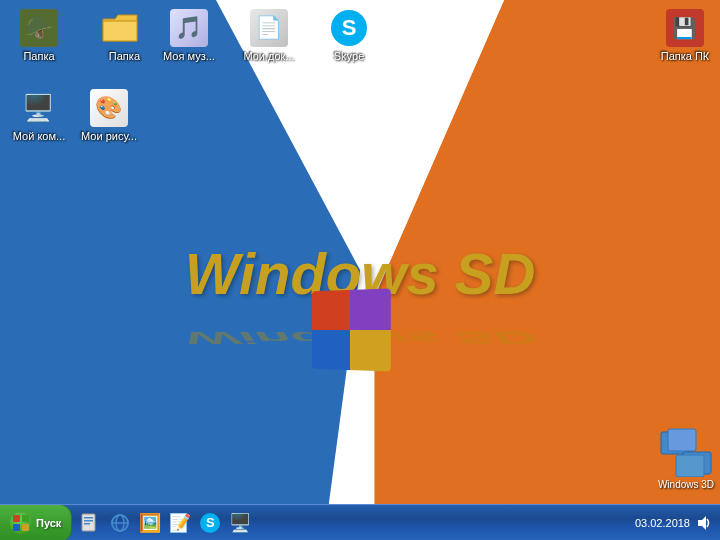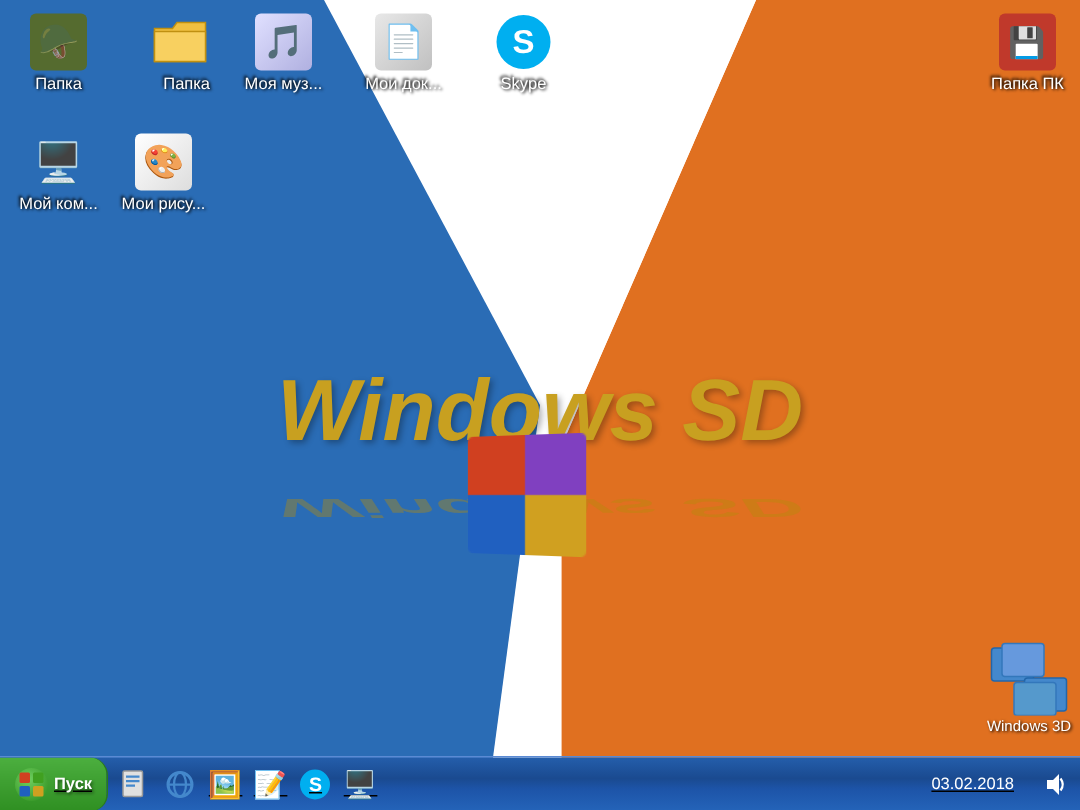--- a/index.html
+++ b/index.html
@@ -50,21 +50,20 @@
     .taskbar {
       position: absolute;
       bottom: 0; left: 0;
       width: 720px;
       height: 36px;
       background: linear-gradient(to bottom, #245eab 0%, #1a4a90 40%, #1d54a8 60%, #2463b8 100%);
       display: flex;
       align-items: center;
       z-index: 100;
       border-top: 1px solid #5a8ad4;
-      text-decoration: underline;
     }
 
     
     .start-button {
       height: 36px;
       padding: 0 10px;
       background: linear-gradient(to bottom, #4caf3f 0%, #3d9e30 50%, #2f8f22 100%);
       border-radius: 0 12px 12px 0;
       display: flex;
       align-items: center;
@@ -110,21 +109,21 @@
       cursor: pointer;
       border-radius: 3px;
     }
 
     
     .system-tray {
       margin-left: auto;
       display: flex;
       align-items: center;
       padding: 0 8px;
-      gap: 20px;
+      gap: 6px;
       color: white;
       font-size: 11px;
     }
 
     .clock {
       color: white;
       font-size: 11px;
       text-align: center;
     }
 

